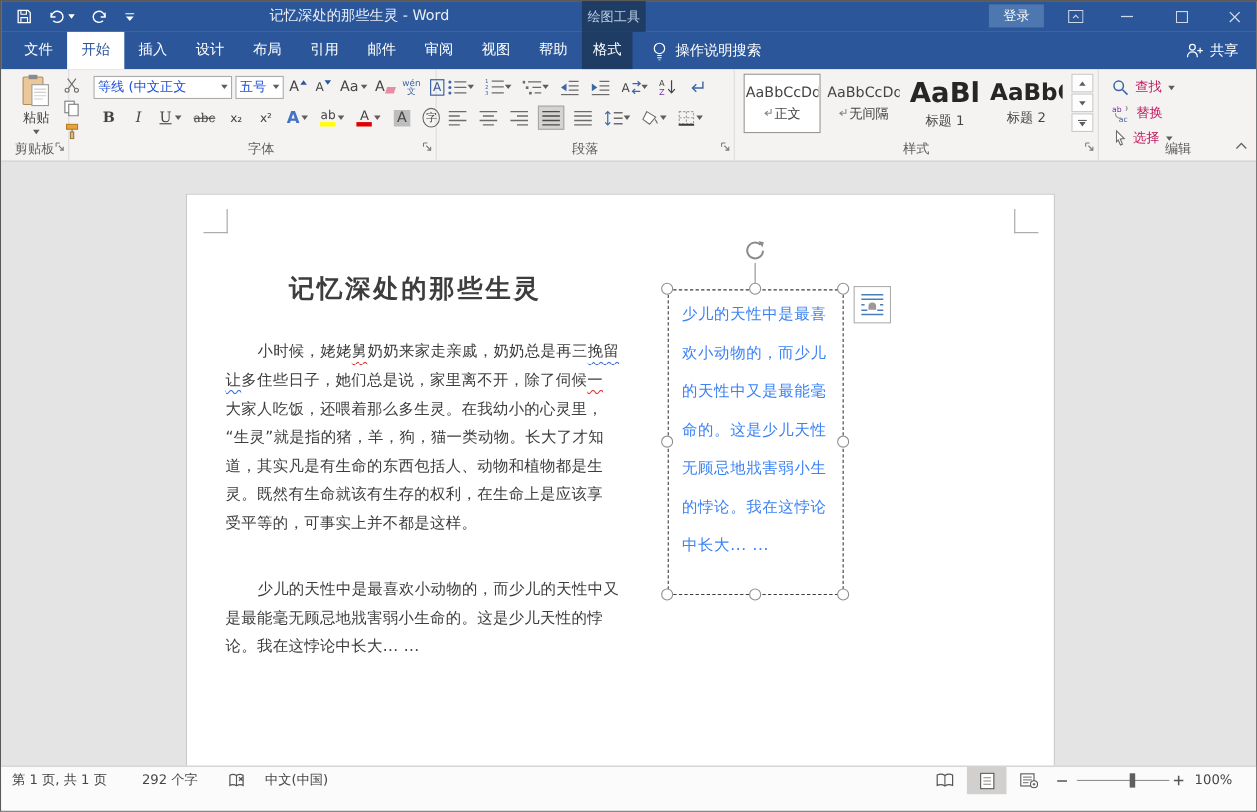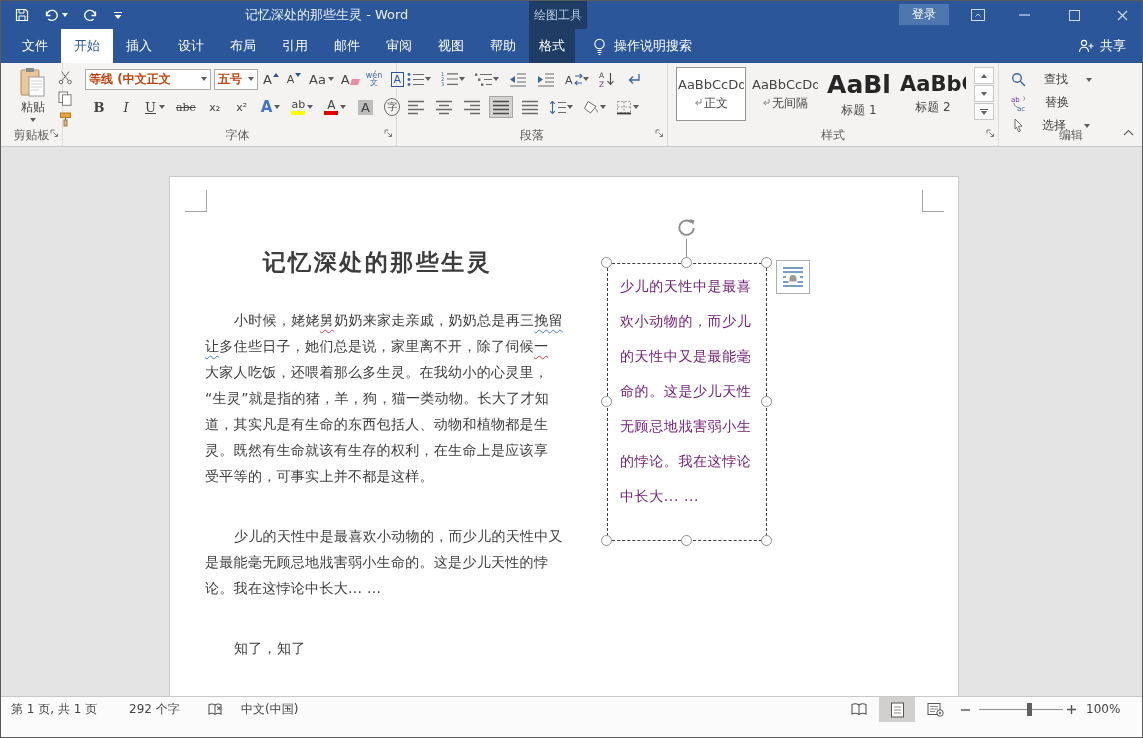--- a/index.html
+++ b/index.html
@@ -31,54 +31,54 @@
   .glabel{position:absolute;bottom:2px;left:0;right:0;text-align:center;font-size:12px;color:#605e5c;}
   .launcher{position:absolute;right:3px;bottom:4px;cursor:pointer;}
   .rrow{position:absolute;display:flex;align-items:center;}
   .rbtn{display:flex;align-items:center;justify-content:center;min-width:20px;height:22px;padding:0 2px;
         font-size:13px;color:#444;cursor:pointer;}
   .rbtn.active{background:#d5d3d1;border:1px solid #a8a6a4;}
   .caret{width:0;height:0;border-left:3.5px solid transparent;border-right:3.5px solid transparent;border-top:4px solid #5f5d5b;}
   .caret.white{border-top-color:#fff;}
   .caret.up{border-top:none;border-bottom:4px solid #2b579a;}
   .combobox{height:21px;background:#fff;border:1px solid #ababab;display:flex;align-items:center;
-            font-size:12px;color:#c2410c;padding:0 3px;cursor:pointer;overflow:hidden;white-space:nowrap;font-weight:bold;}
+            font-size:12px;color:#1d4ed8;padding:0 3px;cursor:pointer;overflow:hidden;white-space:nowrap;}
   .combobox .caret{margin-left:auto;}
   .serif{font-family:"DejaVu Serif","Liberation Serif",serif;}
   .minicol{position:absolute;left:54px;top:6px;display:flex;flex-direction:column;gap:5px;}
   .pastebtn{position:absolute;left:10px;top:4px;width:44px;height:66px;display:flex;flex-direction:column;
             align-items:center;gap:2px;font-size:12px;color:#444;cursor:pointer;}
   .stylecard{width:70px;height:54px;border:1px solid transparent;display:flex;flex-direction:column;align-items:center;
              justify-content:center;cursor:pointer;color:#444;}
   .stylecard.selected{border:1px solid #979695;background:#fff;box-shadow:0 0 0 2px #fff inset;}
   .stylecard .prev{font-size:13px;white-space:nowrap;overflow:hidden;max-width:66px;}
   .stylecard .prev.h1{font-size:25px;font-weight:bold;color:#262626;}
   .stylecard .prev.h2{font-size:21px;font-weight:bold;color:#262626;}
   .stylecard .nm{font-size:12px;margin-top:3px;display:flex;align-items:center;gap:2px;white-space:nowrap;}
   .scrollstrip{position:absolute;right:4px;top:4px;display:flex;flex-direction:column;gap:1px;}
   .scrollstrip .sb{width:20px;height:17px;background:#fdfdfd;border:1px solid #c9c8c7;display:flex;
                    align-items:center;justify-content:center;flex-direction:column;cursor:pointer;}
-  .editrow{position:absolute;left:12px;display:flex;align-items:center;gap:18px;font-size:12px;color:#404040;cursor:pointer;}
+  .editrow{position:absolute;left:12px;display:flex;align-items:center;gap:6px;font-size:12px;color:#be185d;cursor:pointer;}
   
   .docarea{position:absolute;left:0;top:146px;right:0;bottom:26px;background:#e4e4e4;overflow:hidden;}
   .page{position:absolute;left:168px;top:29px;width:790px;height:600px;background:#fff;border:1px solid #c9c9c9;}
   .crop{position:absolute;width:22px;height:22px;}
   .crop.tl{left:15px;top:13px;border-right:1px solid #a3a3a3;border-bottom:1px solid #a3a3a3;}
   .crop.tr{left:752px;top:13px;border-left:1px solid #a3a3a3;border-bottom:1px solid #a3a3a3;}
   .doc-title{position:absolute;left:35px;top:70px;width:345px;text-align:center;font-size:23px;
              font-weight:bold;color:#3d3d3d;letter-spacing:2.5px;}
   .body-copy{position:absolute;left:35px;top:130px;width:345px;font-size:14px;color:#3d3d3d;letter-spacing:.3px;}
   .para{margin-bottom:34px;}
   .para .line{line-height:26px;white-space:nowrap;}
   .para .line.first{padding-left:29px;}
   .sq-red{text-decoration:underline wavy #e03b3b 1px;text-underline-offset:4px;}
   .sq-blue{text-decoration:underline wavy #4472d8 1px;text-underline-offset:4px;}
   .tbwrap{position:absolute;left:437px;top:86px;width:160px;height:278px;}
   .textbox{position:absolute;left:0;top:0;width:160px;height:278px;background:#fff;border:1px dashed #3c3c3c;
-           padding:5px 0 0 12px;font-size:14px;color:#701a75;letter-spacing:.6px;cursor:text;}
+           padding:5px 0 0 12px;font-size:14px;color:#3b82f6;letter-spacing:.6px;cursor:text;}
   .tbline{line-height:35px;white-space:nowrap;}
   .handle{position:absolute;width:11px;height:11px;border-radius:50%;background:#fff;border:1.5px solid #8f8f8f;cursor:pointer;}
   .rotstem{position:absolute;left:79px;top:-24px;height:19px;border-left:1px solid #8f8f8f;}
   .rothandle{position:absolute;left:69px;top:-45px;width:21px;height:21px;cursor:pointer;}
   .layoutbtn{position:absolute;left:606px;top:83px;width:34px;height:34px;background:#fff;border:1px solid #aeaeae;
              display:flex;align-items:center;justify-content:center;cursor:pointer;}
   
   .statusbar{position:absolute;left:0;right:0;bottom:0;height:41px;background:#fbfbfb;border-top:1px solid #c8c8c8;
              font-size:12px;color:#444;}
   .sbitem{position:absolute;top:0;height:25px;line-height:25px;white-space:nowrap;cursor:pointer;}
@@ -538,23 +538,20 @@
             <div class="line"><span>“生灵”就是指的猪，羊，狗，猫一类动物。长大了才知</span></div>
             <div class="line"><span>道，其实凡是有生命的东西包括人、动物和植物都是生</span></div>
             <div class="line"><span>灵。既然有生命就该有生存的权利，在生命上是应该享</span></div>
             <div class="line"><span>受平等的，可事实上并不都是这样。</span></div>
           </div>
           <div class="para">
             <div class="line first"><span>少儿的天性中是最喜欢小动物的，而少儿的天性中又</span></div>
             <div class="line"><span>是最能毫无顾忌地戕害弱小生命的。这是少儿天性的悖</span></div>
             <div class="line"><span>论。我在这悖论中长大... ...</span></div>
           </div>
-          <div class="para">
-            <div class="line first"><span>知了，知了</span></div>
-          </div>
         </div>
 
       <div class="tbwrap">
         <div class="rotstem"></div>
         <div class="rothandle">
           <svg width="21" height="21" viewBox="0 0 21 21">
               <path d="M15.5 4.5A7.2 7.2 0 1 0 17.7 10" fill="none" stroke="#8a8a8a" stroke-width="1.8"></path>
               <path d="M13.5 1l4.8 1.2-1.2 4.8z" fill="#8a8a8a"></path>
             </svg>
         </div>

